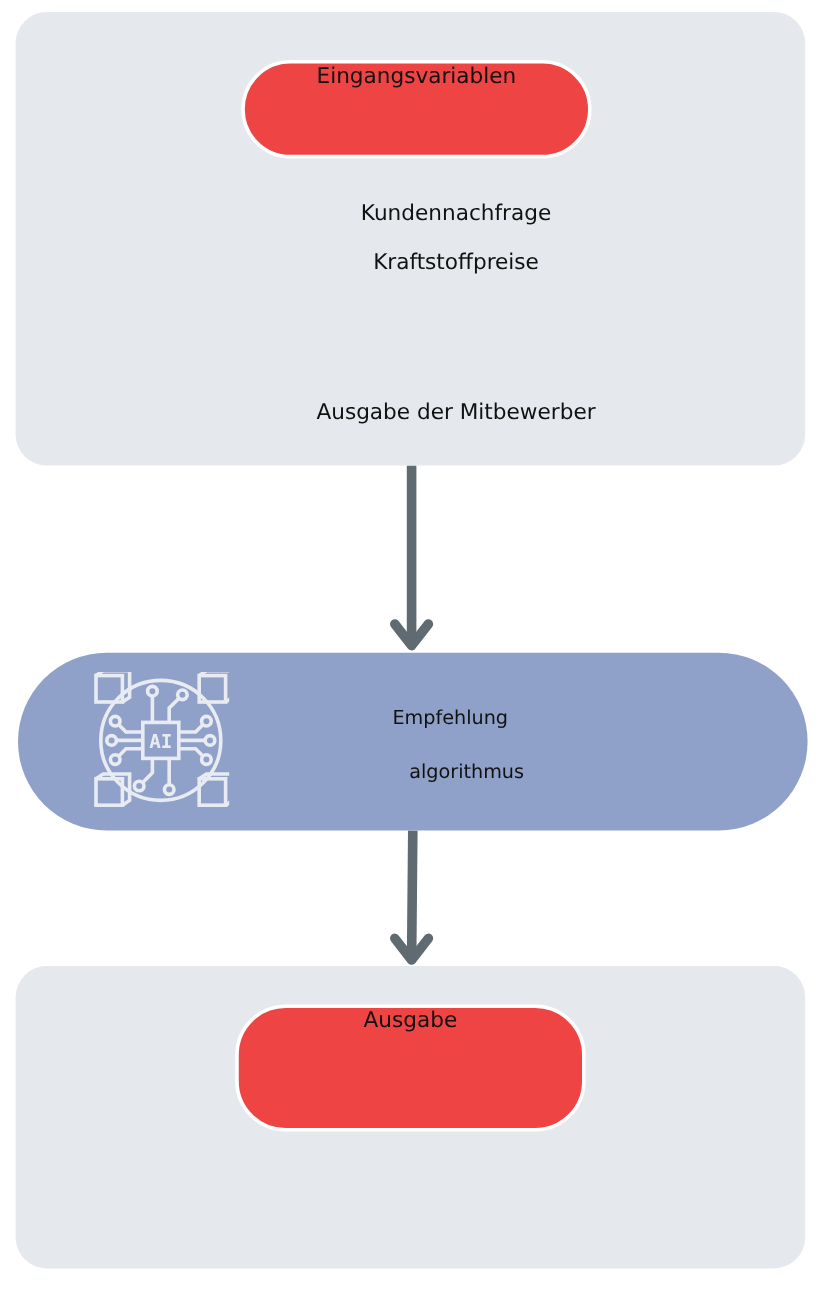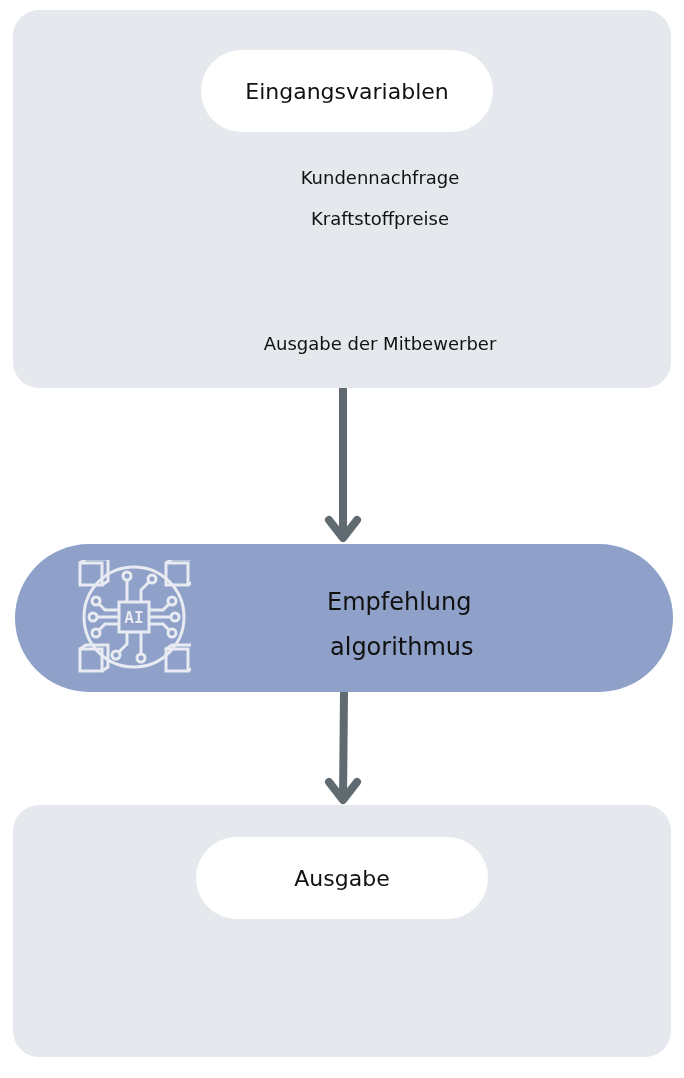--- a/index.html
+++ b/index.html
@@ -1,29 +1,29 @@
 <!DOCTYPE html>
 <html><head>
   <meta charset="utf-8">
   <style>
     html, body { margin: 0; padding: 0; background: #ffffff; }
     body { width: 684px; height: 1078px; position: relative; overflow: hidden;
            font-family: "DejaVu Sans", sans-serif; color: #111111; }
     .panel { position: absolute; background: #e5e8ed; border-radius: 26px; }
     #input-panel { left: 13px; top: 10px; width: 658px; height: 378px; }
     #output-panel { left: 13px; top: 805px; width: 658px; height: 252px; }
-    .pill { position: absolute; background: #ffffff; border: 3px solid #ffffff;
-            border-radius: 42px; display: flex; align-items: center; justify-content: center;
-            font-size: 22px; box-sizing: border-box; }
+    .pill { position: absolute; background: #ef4444; border: 3px solid #ffffff;
+            border-radius: 42px; display: flex; justify-content: center;
+            font-size: 18px; box-sizing: border-box; }
     #input-pill { left: 188px; top: 40px; width: 292px; height: 82px; }
-    #output-pill { left: 183px; top: 32px; width: 292px; height: 82px; }
+    #output-pill { left: 183px; top: 32px; width: 292px; height: 106px; }
     .line { position: absolute; left: 0; width: 658px; text-align: center; font-size: 18px; margin-left: 38px; }
     .algo { position: absolute; left: 15px; top: 544px; width: 658px; height: 148px;
             background: #8fa1c9; border-radius: 74px; }
-    .algo-text { position: absolute; font-size: 24px; }
+    .algo-text { position: absolute; font-size: 16px; }
     .arrow { position: absolute; }
   </style>
 </head>
 <body>
 
 <div class="panel" id="input-panel">
   <div class="pill" id="input-pill">
     <span>Eingangsvariablen</span>
   </div>
   <div class="line" style="top:157px">Kundennachfrage</div>
@@ -64,21 +64,21 @@
     <path d="M72,57 h22"></path>
       <circle cx="98" cy="57" r="4"></circle>
     <path d="M72,64 h14 l6,6"></path>
       <circle cx="95" cy="73" r="4"></circle>
     <path d="M50,72 v12 l-8,8"></path>
       <circle cx="39" cy="95" r="4"></circle>
     <path d="M64,72 v22"></path>
       <circle cx="64" cy="98" r="4"></circle>
   </svg>
   <span class="algo-text" style="left:312px;top:44px">Empfehlung</span>
-  <span class="algo-text" style="left:315px;top:89px">algorithmus</span>
+  <span class="algo-text" style="left:326px;top:89px">algorithmus</span>
 </div>
 
 <svg class="arrow" style="left:322px;top:692px" width="42" height="116">
   <line x1="22" y1="0" x2="21" y2="108" stroke="#5f6a71" stroke-width="8"></line>
   <polyline points="7,90 21,108 35,90" fill="none" stroke="#5f6a71" stroke-width="8" stroke-linecap="round" stroke-linejoin="round"></polyline>
 </svg>
 
 <div class="panel" id="output-panel">
   <div class="pill" id="output-pill">
     <span>Ausgabe</span>

